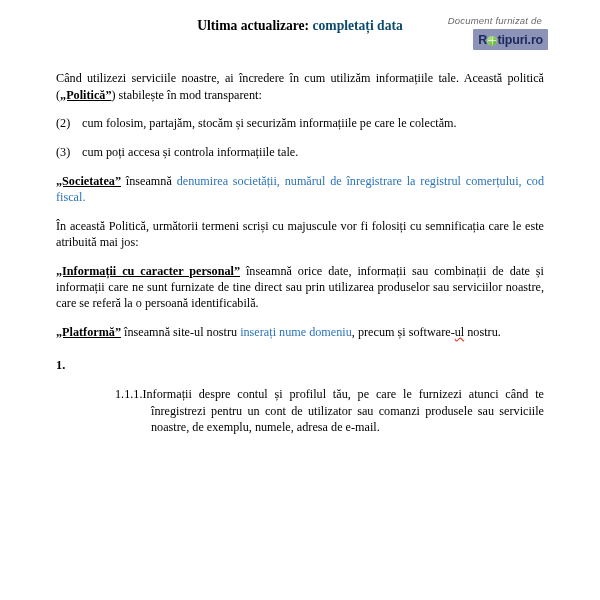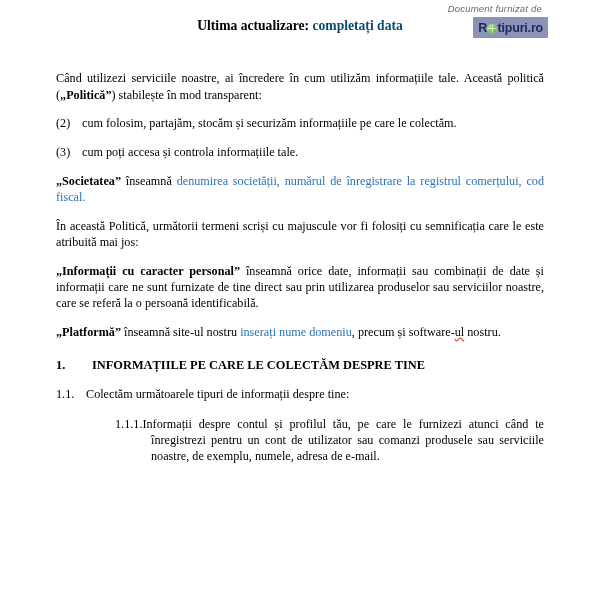--- a/index.html
+++ b/index.html
@@ -19,21 +19,21 @@
     position: relative;
     width: 600px;
     height: 600px;
     box-sizing: border-box;
     padding: 0 56px;
   }
 
   
   .doc-header {
     position: absolute;
-    top: 4px;
+    top: 16px;
     right: 52px;
     text-align: right;
     line-height: 1;
   }
   .provided-by {
     font-family: "Liberation Sans", "DejaVu Sans", sans-serif;
     font-style: italic;
     font-size: 9.5px;
     color: #6a6a6a;
     letter-spacing: .2px;
@@ -112,21 +112,21 @@
     font-size: 12.2px;
     line-height: 1.33;
   }
   p.para {
     margin: 0 0 12.5px 0;
     text-align: justify;
   }
   p.para:last-child { margin-bottom: 0; }
 
   .fill-in { color: #2b74b8; }
-  b, strong { font-weight: bold; }
+  b, strong { font-weight: bold; text-decoration: underline; }
 
   
   .item {
     margin: 0 0 12.5px 0;
     padding-left: 26px;
     text-indent: -26px;
     text-align: justify;
   }
   .item .marker {
     display: inline-block;
@@ -203,26 +203,21 @@
     <p class="para"><b>„Societatea”</b><span> înseamnă </span><span class="fill-in">denumirea societății, numărul de înregistrare la registrul comerțului, cod fiscal</span><span class="fill-in">.</span></p>
 
     <p class="para">În această Politică, următorii termeni scriși cu majuscule vor fi folosiți cu semnificația care le este atribuită mai jos:</p>
 
     <p class="para"><b>„Informații cu caracter personal”</b><span> înseamnă orice date, informații sau combinații de date și informații care ne sunt furnizate de tine direct sau prin utilizarea produselor sau serviciilor noastre, care se referă la o persoană identificabilă.</span></p>
 
     <p class="para"><b>„Platformă”</b><span> înseamnă site-ul nostru </span><span class="fill-in">inserați nume domeniu</span><span>, precum și software-</span><span class="misspell">ul</span><span> nostru.</span></p>
 
     <div class="section-heading">
       <span class="num">1.</span>
-      <span>INFORMAȚIILE PE CARE LE COLECTĂM DESPRE TINE</span>
     </div>
 
-    <div class="lvl2">
-      <span class="num">1.1.</span>
-      <span>Colectăm următoarele tipuri de informații despre tine:</span>
-    </div>
 
     <div class="lvl3">
       <div class="wrap"><span>1.1.1.</span><span>Informații despre contul și profilul tău, pe care le furnizezi atunci când te înregistrezi pentru un cont de utilizator sau comanzi produsele sau serviciile noastre, de exemplu, numele, adresa de e-mail.</span></div>
     </div>
 
   </div>
 </div>
 
 </body></html>

